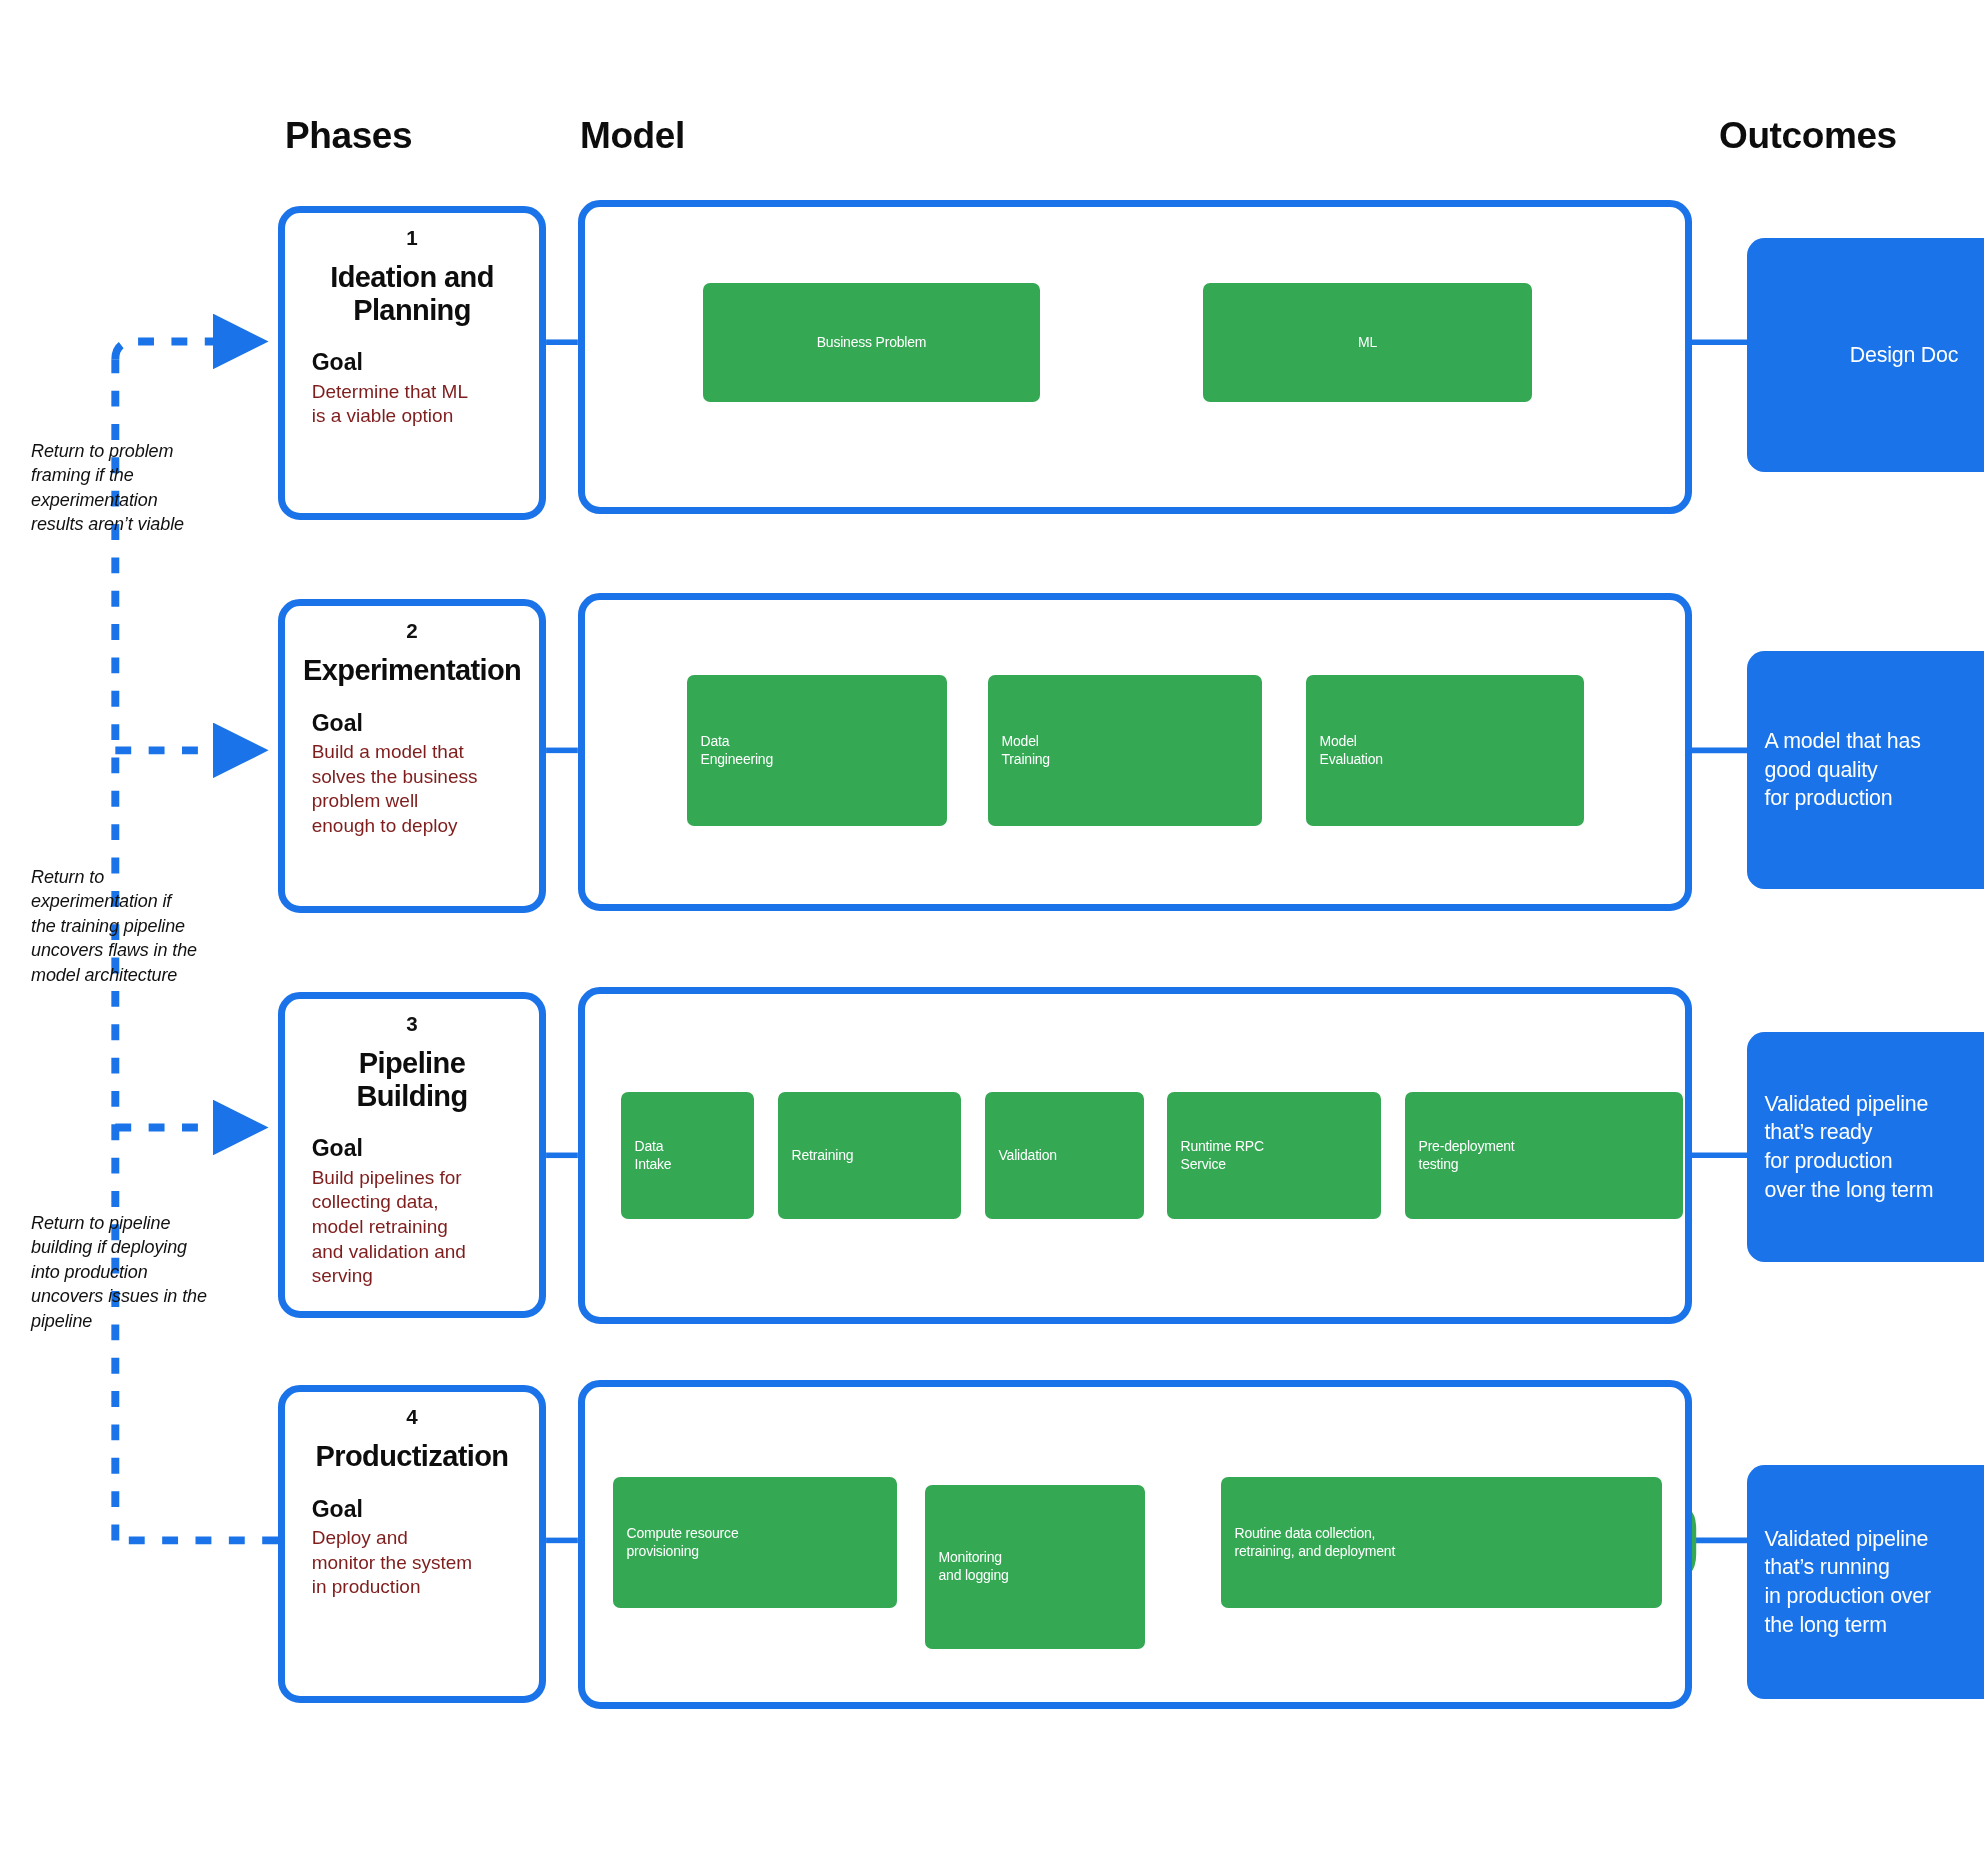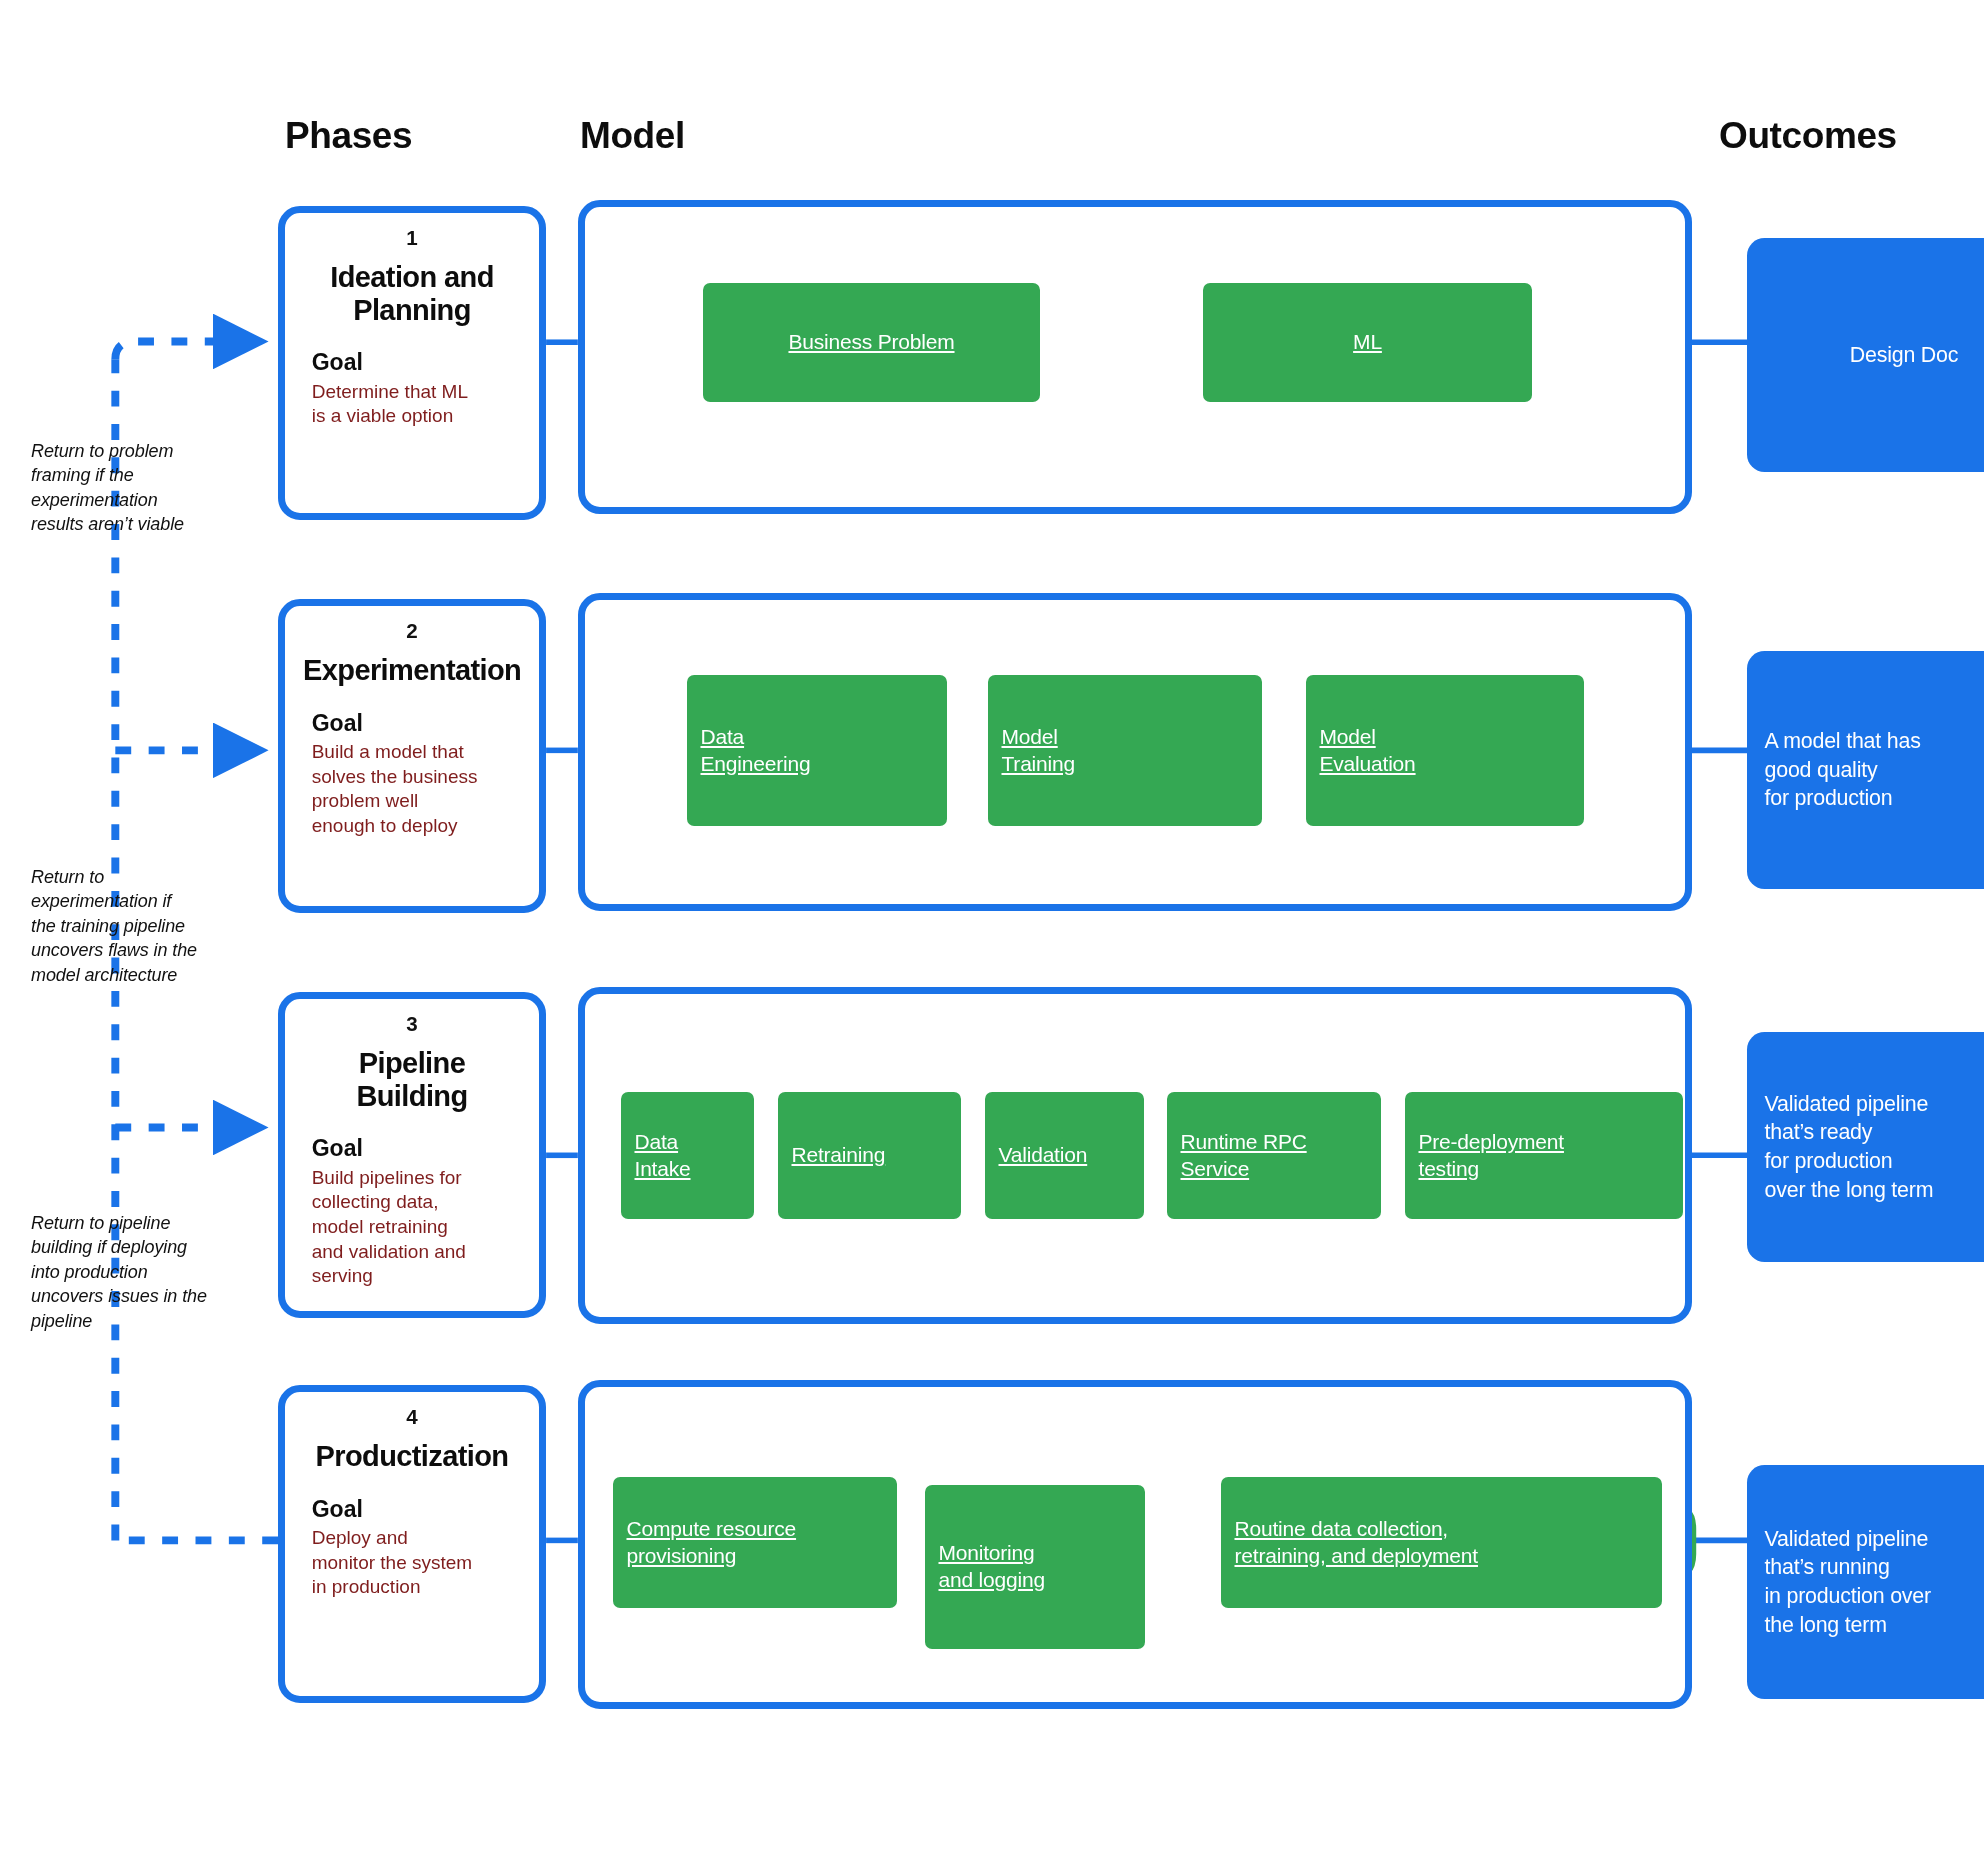--- a/index.html
+++ b/index.html
@@ -80,26 +80,25 @@
   
   .task-box{
     position:absolute;
     box-sizing:border-box;
     background:#34a853;
     border-radius:7.1px;
     color:#ffffff;
     display:flex;
     align-items:center;
     padding:0 13.5px;
-    font-size:21px;
+    font-size:14px;
     font-weight:400;
     line-height:1.28;
     letter-spacing:-0.2px;
     white-space:pre-line;
-    text-decoration:underline;
   }
   .task-box.center{justify-content:center; text-align:center;}
 
   
   .outcome-box{
     position:absolute;
     box-sizing:border-box;
     background:#1a73e8;
     border-radius:17.5px;
     color:#ffffff;

